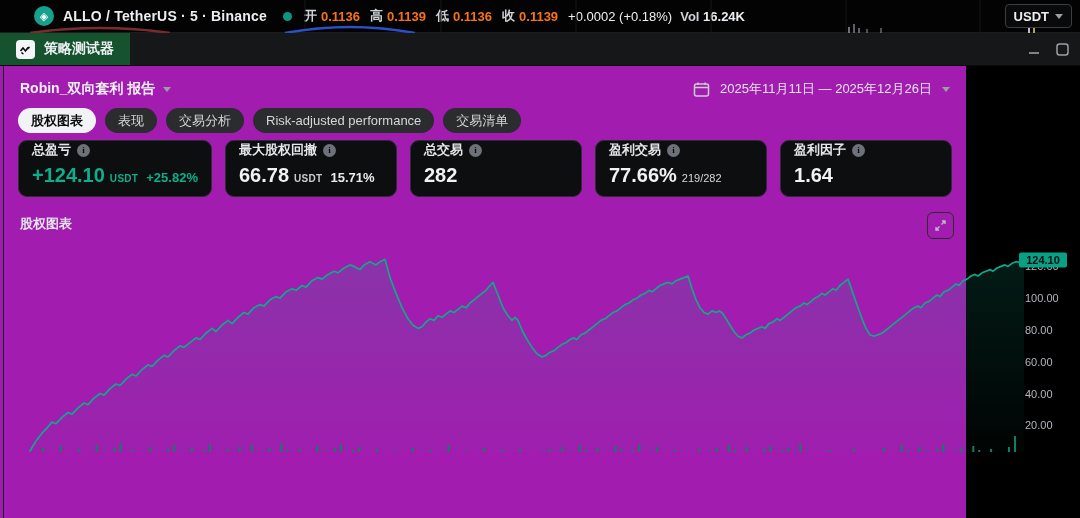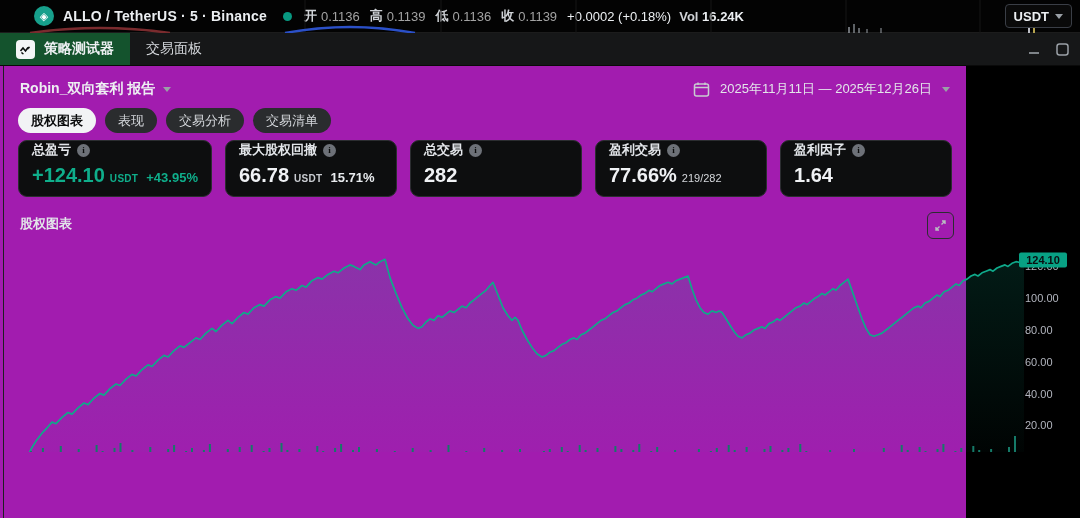--- a/index.html
+++ b/index.html
@@ -9,21 +9,21 @@
   
   .topbar { position:absolute; top:0; left:0; width:1080px; height:33px; background:#030303;
             border-bottom:1px solid #1c1c1c; display:flex; align-items:center; padding-left:34px; z-index:5; }
   .topbar-bg { position:absolute; inset:0; pointer-events:none; }
   .logo-badge { width:20px; height:20px; border-radius:50%; background:#17a08c; display:flex;
                 align-items:center; justify-content:center; font-size:11px; color:#fff; margin-right:9px; }
   .symbol-name { font-size:14px; font-weight:bold; color:#eceff2; letter-spacing:.2px; }
   .status-dot { width:9px; height:9px; border-radius:50%; background:#089981; margin:0 12px 0 16px; }
   .ohlc { display:flex; align-items:center; gap:10px; font-size:13px; }
   .ohlc .lbl { color:#cfd2d6; font-weight:bold; }
-  .ohlc .val { color:#a3a3a3; font-weight:normal; margin-left:-6px; }
+  .ohlc .val { color:#f97316; font-weight:bold; margin-left:-6px; }
   .ohlc .chg { color:#eceff2; font-weight:normal; }
   .vol { font-size:13px; font-weight:bold; color:#eceff2; margin-left:8px; }
   .vol .vlbl { color:#cfd2d6;text-align:center; }
   .currency-btn { position:absolute; right:8px; top:4px; height:24px; padding:0 8px; display:flex;
                   align-items:center; gap:6px; border:1px solid #3a3e46; border-radius:4px;
                   font-size:13px; font-weight:bold; color:#eceff2; background:#0a0a0a; cursor:pointer; }
   .caret { width:0; height:0; border-left:4px solid transparent; border-right:4px solid transparent;
            border-top:5px solid #9aa0a6; display:inline-block; }
 
   
@@ -124,23 +124,20 @@
   <div class="tab active">
     <span class="tester-icon">
       <svg width="13" height="13" viewBox="0 0 13 13">
           <path d="M1.5,8 L4,5 L6.5,8 L9,4.5" fill="none" stroke="#0b0c0d" stroke-width="1.6"></path>
           <path d="M9,4.5 l1.8,0 M9,4.5 l0,1.8" stroke="#0b0c0d" stroke-width="1.4"></path>
           <path d="M3,10.7 l1.6,0 M3,10.7 l0,-1.6" stroke="#0b0c0d" stroke-width="1.2"></path>
         </svg>
     </span>
     <span>策略测试器</span>
   </div>
-  <div class="tab">
-    <span>交易面板</span>
-  </div>
   <div class="win-controls">
     <span class="win-btn">
       <svg width="14" height="14" viewBox="0 0 14 14">
           <line x1="2" y1="10" x2="12" y2="10" stroke="#9aa0a6" stroke-width="1.6"></line>
         </svg>
     </span>
     <span class="win-btn">
       <svg width="15" height="15" viewBox="0 0 15 15">
           <rect x="2" y="2" width="11" height="11" rx="2.5" fill="none" stroke="#9aa0a6" stroke-width="1.5"></rect>
         </svg>
@@ -167,33 +164,34 @@
         </svg>
       <span>2025年11月11日 — 2025年12月26日</span>
       <span class="caret"></span>
     </div>
   </div>
 
   <div class="pills">
     <span class="pill active">股权图表</span>
     <span class="pill">表现</span>
     <span class="pill">交易分析</span>
+    <span class="pill">Risk-adjusted performance</span>
     <span class="pill">交易清单</span>
   </div>
 
   <div class="stats">
     <div class="card card--profit">
       <div class="card-label-row">
           <span class="card-label">总盈亏</span>
           <span class="info-icon">i</span>
         </div>
       <div class="card-value-row">
           <span class="v-big">+124.10</span>
           <span class="v-unit">USDT</span>
-          <span class="v-sec">+43.95%</span>
+          <span class="v-sec">+25.82%</span>
         </div>
     </div>
     <div class="card">
       <div class="card-label-row">
           <span class="card-label">最大股权回撤</span>
           <span class="info-icon">i</span>
         </div>
       <div class="card-value-row">
           <span class="v-big">66.78</span>
           <span class="v-unit">USDT</span>

